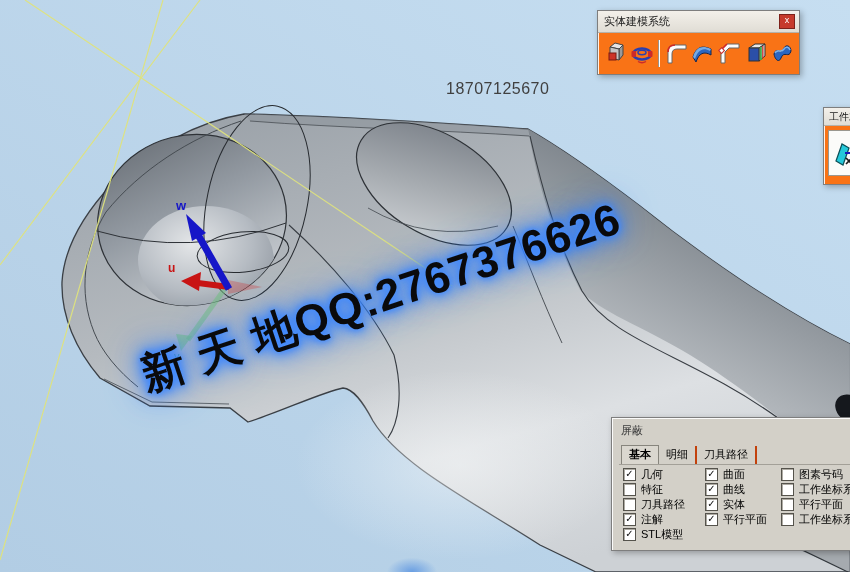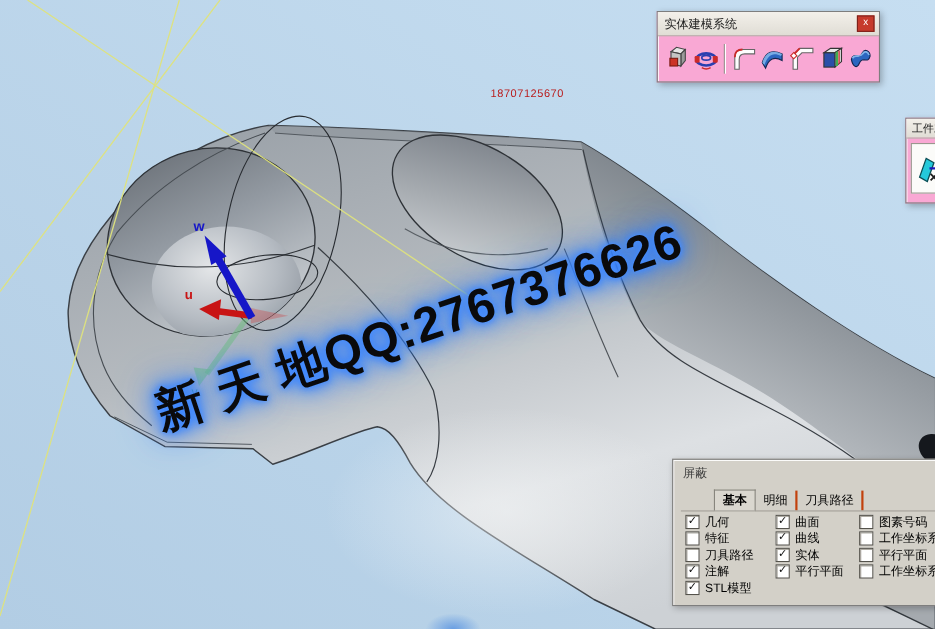--- a/index.html
+++ b/index.html
@@ -6,21 +6,21 @@
   body{
     width:850px;height:572px;position:relative;overflow:hidden;
     background:#b6d1e6;
     font-family:"Liberation Sans","DejaVu Sans",sans-serif;
   }
   svg{display:block;}
   #viewport-svg{position:absolute;left:0;top:0;z-index:0;}
 
   
   .float-win{
-    position:absolute;background:#f9a8d4;border:1px solid #7e7e7e;
+    position:absolute;background:#f97316;border:1px solid #7e7e7e;
     box-shadow:2px 2px 6px rgba(0,0,0,.28), inset 1px 1px 0 rgba(255,255,255,.9);
     z-index:20;
   }
   .tb-title{
     display:flex;align-items:center;justify-content:space-between;
     height:21px;padding:0 4px 0 6px;
     background:linear-gradient(#f3f0ea,#e0ddd5);
     border-bottom:1px solid #b5b2aa;
     font-size:11px;color:#1a1a1a;white-space:nowrap;overflow:hidden;
   }
@@ -43,38 +43,38 @@
     border:1px solid #9a978f;display:flex;align-items:center;justify-content:center;
   }
 
   
   #mask-dialog{left:611px;top:417px;width:264px;height:132px;background:#d3d0c8;}
   .dlg-title{height:22px;padding:5px 0 0 9px;font-size:11px;color:#3c3c3c;}
   .tabs{position:absolute;left:9px;top:29px;display:flex;align-items:flex-end;font-size:11px;height:17px;}
   .tab{padding:1px 7px 2px 7px;border-right:2px solid #c2410c;color:#000;}
   .tab.active{
     background:#dad7cf;border:1px solid #87857d;border-bottom:1px solid #dad7cf;
-    font-weight:bold;margin-bottom:-1px;margin-left:28px;
+    font-weight:bold;margin-bottom:-1px;
   }
   .tab-underline{position:absolute;left:7px;top:46px;width:252px;border-top:1px solid #a3a098;}
   .cb-col{position:absolute;top:49px;}
   .cb-col.c1{left:11px;}
   .cb-col.c2{left:93px;}
   .cb-col.c3{left:169px;}
   .cb-item{display:flex;align-items:center;height:15px;font-size:11px;color:#000;white-space:nowrap;}
   .cb-box{
     flex:0 0 auto;width:11px;height:11px;background:#fff;border:1px solid #55534c;
     box-shadow:inset 1px 1px 0 #aeaba3;margin-right:5px;
     font-size:10px;line-height:10px;text-align:center;color:#0d0d0d;font-weight:bold;
   }
 
   
   #phone-watermark{
     position:absolute;left:446px;top:80px;z-index:5;
-    font-size:10px;color:#b91c1c;letter-spacing:.5px;
+    font-size:16px;color:#404040;letter-spacing:.5px;
   }
   #qq-watermark{
     position:absolute;left:152px;top:346px;z-index:30;
     transform:rotate(-18.5deg);transform-origin:0 100%;
     font-size:44px;font-weight:bold;color:#0a0a0c;letter-spacing:1px;white-space:nowrap;
     text-shadow:0 0 4px #4a90ff,0 0 8px #3b86ff,0 0 14px #2f7dff,
                 0 0 24px #2f7dff,0 0 38px #3b86ff;
   }
   #bottom-glow{
     position:absolute;left:386px;top:557px;width:52px;height:30px;z-index:4;

